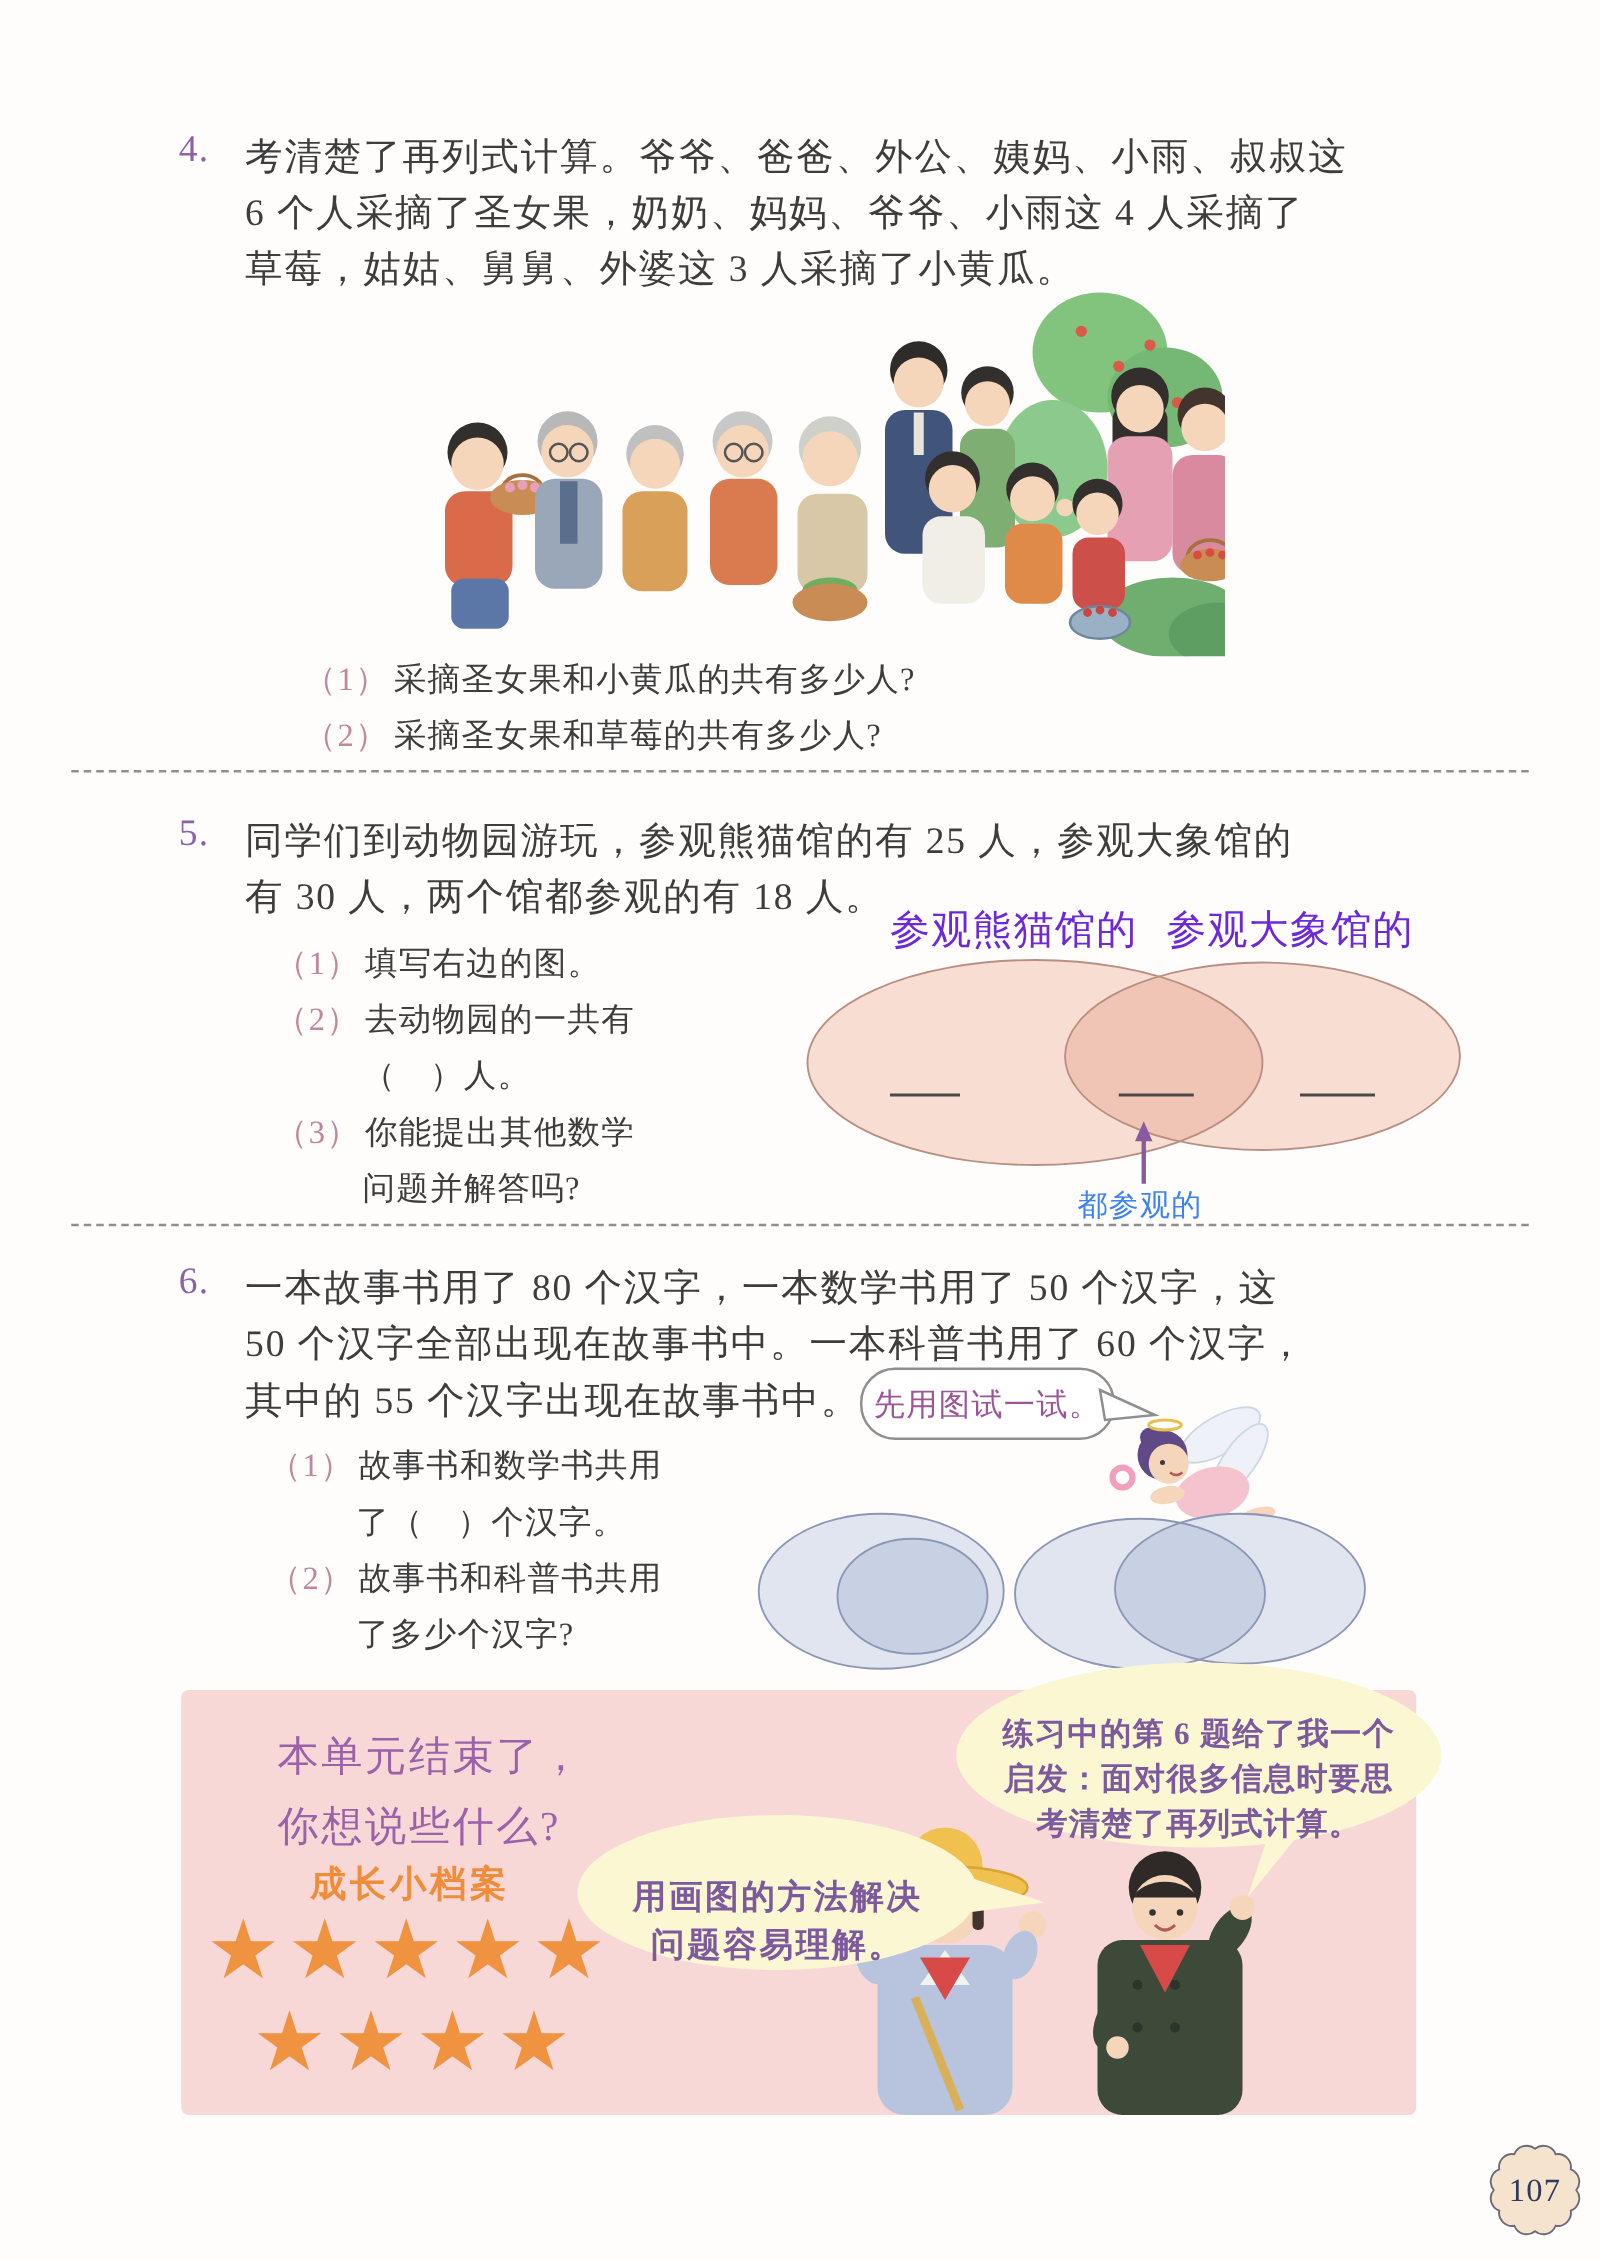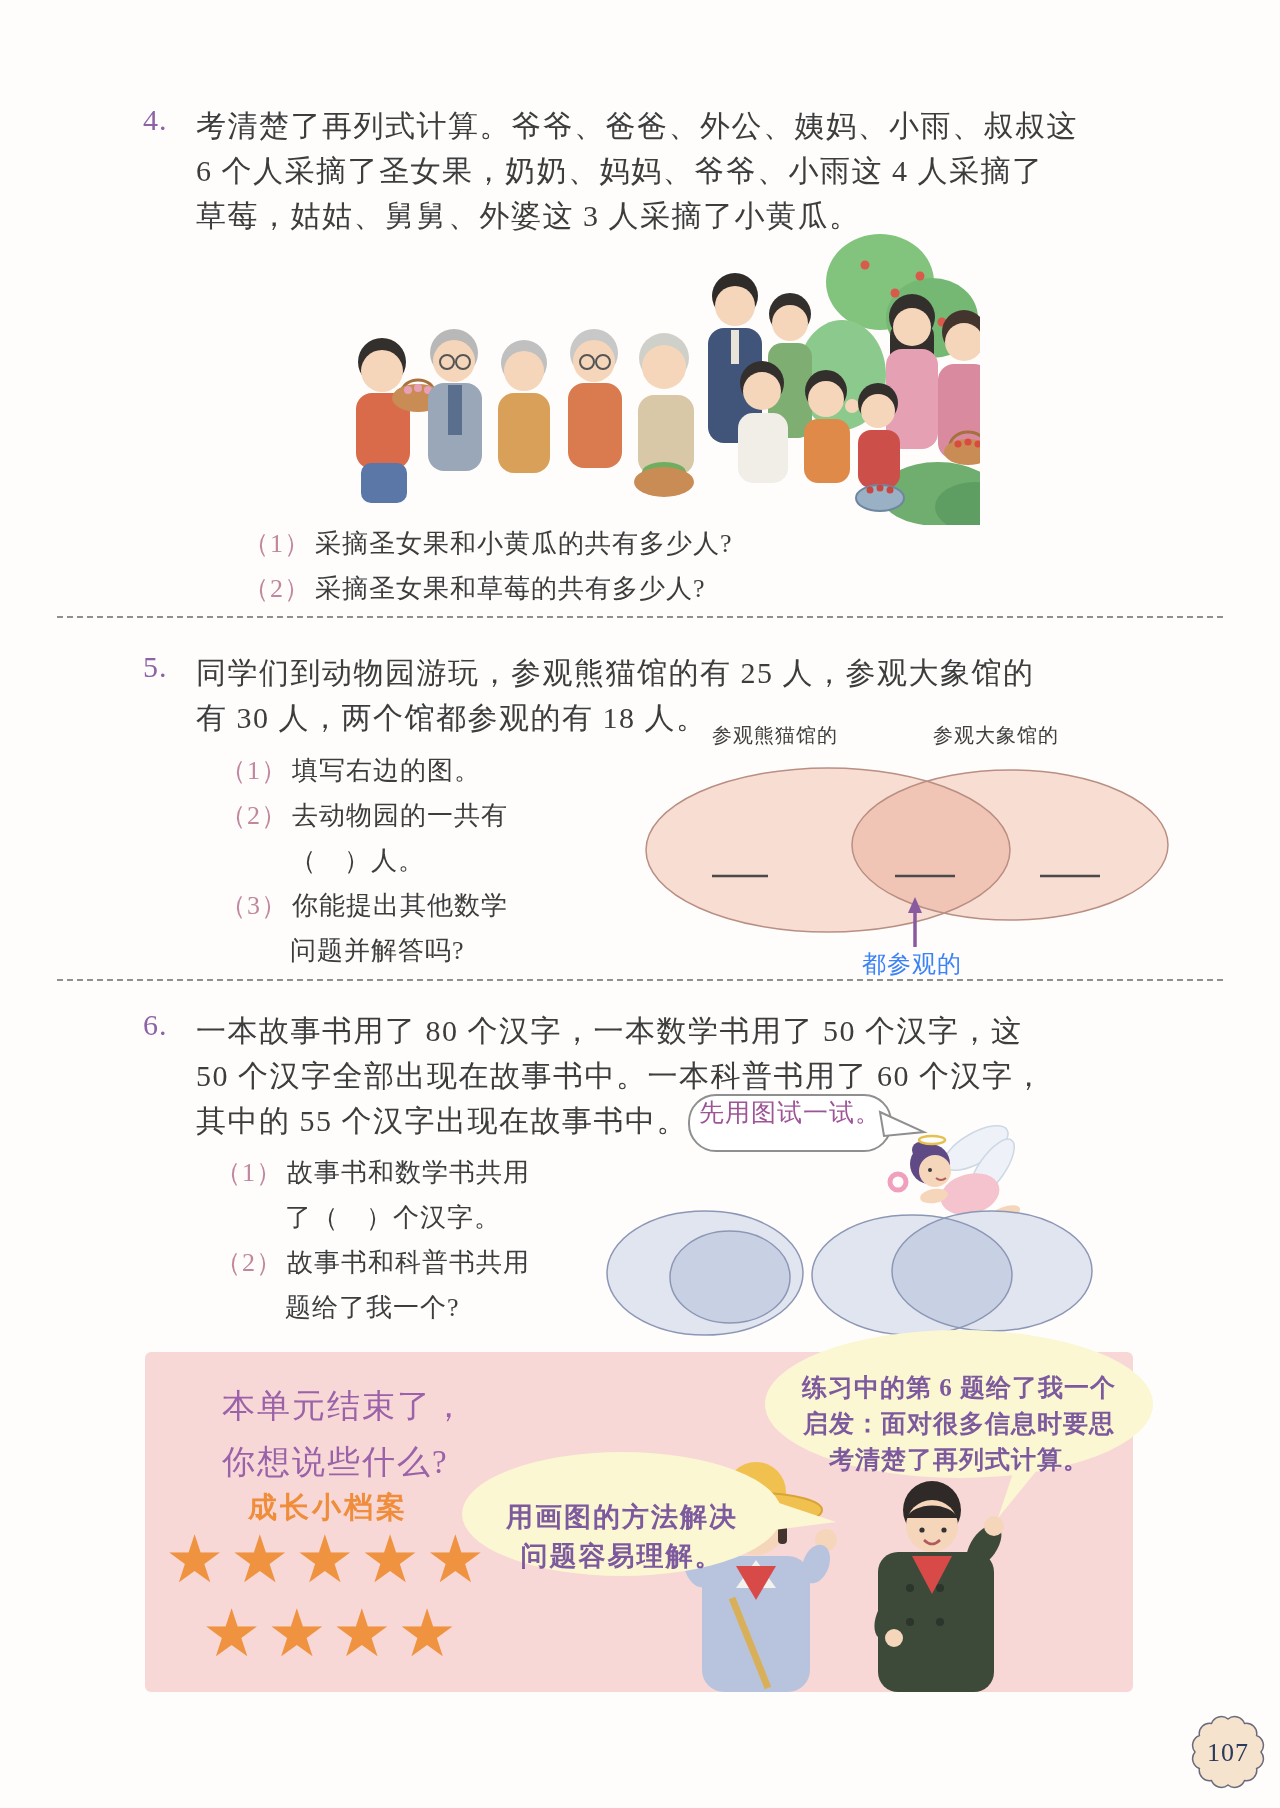--- a/index.html
+++ b/index.html
@@ -5,24 +5,24 @@
   html,body{margin:0;padding:0;background:#ffffff;}
   .page{position:relative;width:1280px;height:1808px;background:#fefdfc;overflow:hidden;
         font-family:"Liberation Serif","DejaVu Serif",serif;color:#3d3d3d;}
   .pnum{position:absolute;font-size:30px;color:#8d63a8;letter-spacing:1px;}
   .ptext{position:absolute;font-size:30px;line-height:45px;letter-spacing:1.5px;color:#3d3d3d;white-space:nowrap;}
   .qblock{position:absolute;font-size:26px;line-height:45px;letter-spacing:1px;color:#3d3d3d;}
   .qline{white-space:nowrap;}
   .qlabel{color:#c0879e;margin-right:4px;}
   .qindent{padding-left:70px;}
   .sep{position:absolute;left:57px;width:1166px;height:0;border-top:2px dashed #8f8f8f;}
-  .venn-label{position:absolute;font-size:20px;color:#404040;letter-spacing:1px;white-space:nowrap;}
+  .venn-label{position:absolute;font-size:32px;color:#6d28d9;letter-spacing:1px;white-space:nowrap;}
   .venn-bottom{position:absolute;font-size:24px;color:#3b82f6;letter-spacing:1px;white-space:nowrap;text-align:center;}
   .hint-bubble{position:absolute;left:688px;top:1094px;width:200px;height:54px;background:#ffffff;
-        border:2px solid #8f8f8f;border-radius:28px;display:flex;align-items:flex-start;justify-content:center;
+        border:2px solid #8f8f8f;border-radius:28px;display:flex;align-items:center;justify-content:center;
         font-size:25px;color:#9d5596;letter-spacing:1px;z-index:2;}
   .growth-box{position:absolute;left:145px;top:1352px;width:988px;height:340px;background:#f8d7d7;border-radius:6px;}
   .growth-prompt{position:absolute;left:222px;top:1378px;font-size:33px;line-height:56px;color:#9a62a8;letter-spacing:2px;white-space:nowrap;z-index:2;}
   .growth-title{position:absolute;left:248px;top:1488px;font-size:29px;font-weight:bold;color:#ef8d3b;
         font-family:"Liberation Sans","DejaVu Sans",sans-serif;letter-spacing:3px;white-space:nowrap;z-index:2;}
   .stars{position:absolute;font-family:"DejaVu Sans",sans-serif;font-size:66px;line-height:72px;
         color:#ef9340;letter-spacing:6px;white-space:nowrap;z-index:2;}
   .bubble{position:absolute;background:#fbf7d2;border-radius:50%;display:flex;flex-direction:column;
         align-items:center;justify-content:flex-end;color:#7d5a9e;z-index:3;text-align:center;font-weight:bold;}
   .bubble-girl{left:462px;top:1452px;width:320px;height:124px;font-size:27px;line-height:39px;letter-spacing:2px;}
@@ -221,21 +221,21 @@
     <circle cx="48" cy="68" r="2" fill="#3a3a3a"></circle>
     <path d="M54 76 q5 4 10 0" stroke="#b05a5a" stroke-width="2" fill="none"></path>
     <ellipse cx="50" cy="38" rx="13" ry="4" fill="none" stroke="#e6c04f" stroke-width="2.5"></ellipse>
     <circle cx="16" cy="80" r="8" fill="none" stroke="#f0a0bc" stroke-width="5"></circle>
   </svg>
 
   <div class="qblock" style="left:215px;top:1150px">
     <div class="qline"><span class="qlabel">（1）</span><span>故事书和数学书共用</span></div>
     <div class="qline qindent">了（　）个汉字。</div>
     <div class="qline"><span class="qlabel">（2）</span><span>故事书和科普书共用</span></div>
-    <div class="qline qindent">题给了我一个?</div>
+    <div class="qline qindent">了多少个汉字?</div>
   </div>
 
   <svg style="left:600px;top:1205px" width="520" height="140" viewBox="0 0 520 140">
     <defs>
       <clipPath id="cpBlue">
           <ellipse cx="312" cy="70" rx="100" ry="60"></ellipse>
         </clipPath>
     </defs>
 
     <g>

